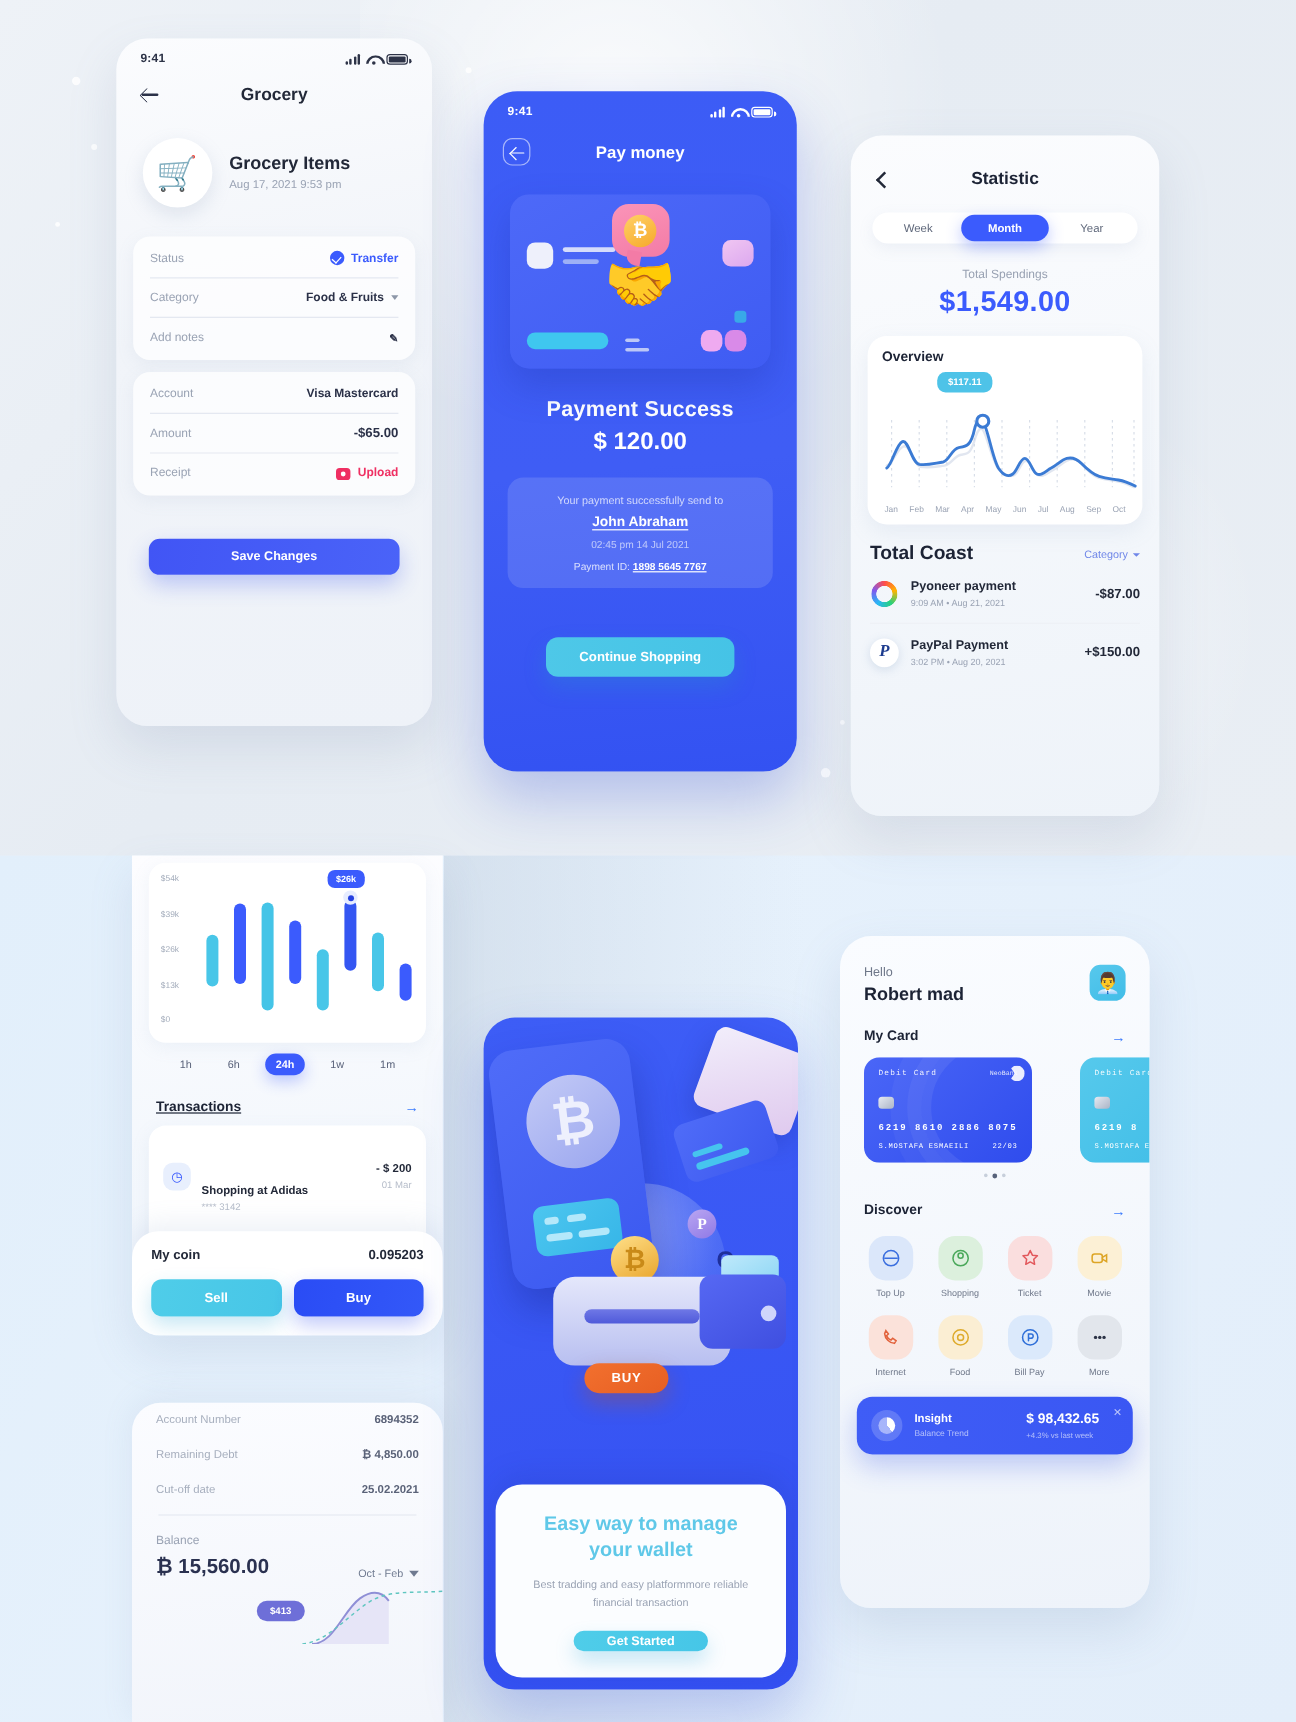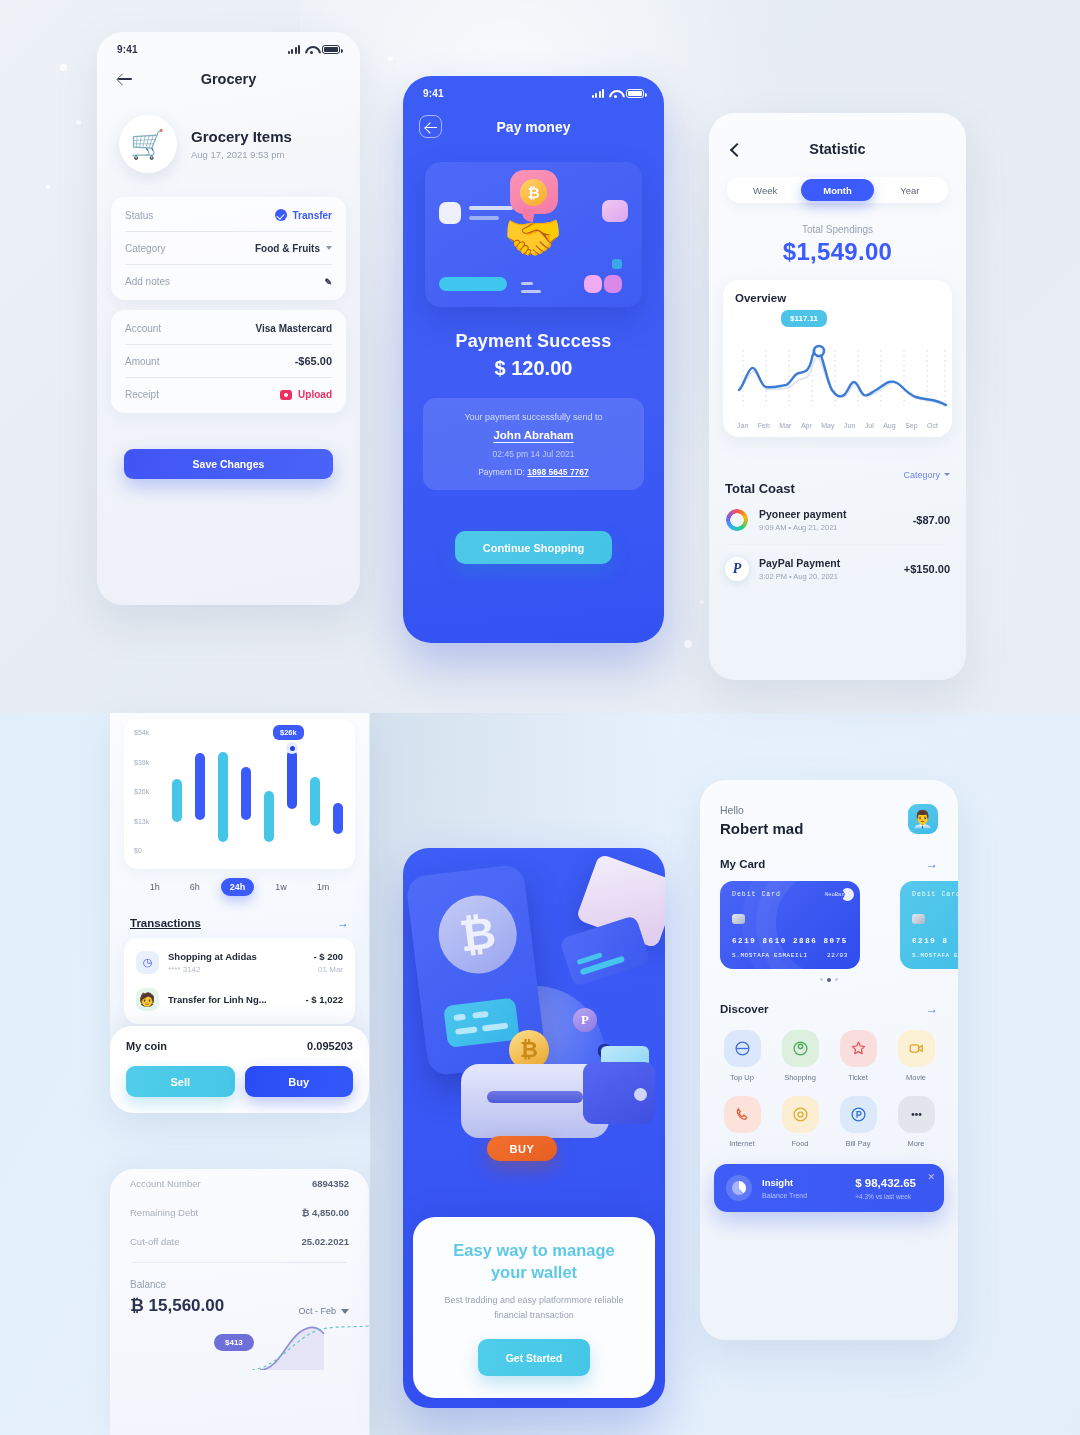--- a/index.html
+++ b/index.html
@@ -139,21 +139,21 @@
   .s-tot .lbl{font-size:10px;color:#98a1b2;}
   .s-tot .big{font-size:24px;font-weight:700;color:#3b5bfd;margin-top:3px;letter-spacing:.3px;}
   .ov{margin:14px 14px 0;background:#fff;border-radius:16px;padding:12px 12px 8px;
     box-shadow:0 6px 18px rgba(140,160,190,.13);}
   .ov h4{font-size:11.5px;font-weight:700;color:#1c2335;}
   .ov-chart{position:relative;height:110px;margin-top:6px;}
   .tip{position:absolute;left:46px;top:0;background:#4ec3e8;color:#fff;font-size:8px;font-weight:700;
     padding:4px 9px;border-radius:7px;}
   .months{display:flex;justify-content:space-between;font-size:7px;color:#9aa3b4;margin-top:2px;padding:0 2px;}
   .tc-head{display:flex;align-items:center;justify-content:space-between;margin:16px 16px 0;}
-  .tc-head h4{font-size:13px;font-weight:700;color:#1c2335;margin-top:28px;}
+  .tc-head h4{font-size:16px;font-weight:700;color:#1c2335;}
   .tc-cat{font-size:9px;color:#6f86e8;display:flex;align-items:center;gap:4px;cursor:pointer;}
   .tc-cat .cv{width:0;height:0;border-left:3px solid transparent;border-right:3px solid transparent;border-top:3.5px solid #6f86e8;}
   .tx{display:flex;align-items:center;gap:10px;margin:0 16px;padding:12px 0;border-bottom:1px solid #eef1f6;}
   .tx:last-child{border-bottom:none;}
   .tx .ico{width:24px;height:24px;border-radius:50%;flex:none;display:flex;align-items:center;justify-content:center;}
   .ring{width:22px;height:22px;border-radius:50%;
     background:conic-gradient(#ff4d4d,#ffb400,#29d17c,#29b6f6,#7e5bef,#ff4d4d);
     -webkit-mask:radial-gradient(circle,transparent 6.5px,#000 7px);
     mask:radial-gradient(circle,transparent 6.5px,#000 7px);}
   .pp{width:24px;height:24px;border-radius:50%;background:#fff;box-shadow:0 2px 8px rgba(120,150,190,.25);
@@ -183,21 +183,21 @@
   .tf{display:flex;justify-content:center;gap:12px;margin-top:9px;}
   .tf div{font-size:9px;color:#59627a;padding:4px 9px;border-radius:9px;cursor:pointer;}
   .tf div.on{background:#3b5bfd;color:#fff;font-weight:600;box-shadow:0 5px 12px rgba(59,91,253,.32);}
   .tr-head{display:flex;align-items:center;justify-content:space-between;margin:20px 20px 0;}
   .tr-head h4{font-size:11.5px;font-weight:700;color:#1c2335;text-decoration:underline;}
   .arr{color:#3b7bfd;font-size:12px;cursor:pointer;}
   .tr-card{margin:8px 14px 0;background:#fff;border-radius:14px;padding:6px 12px;
     box-shadow:0 4px 14px rgba(140,165,200,.10);}
   .tr{display:flex;align-items:center;gap:9px;padding:7px 0;}
   .tr .ic{width:23px;height:23px;border-radius:8px;display:flex;align-items:center;justify-content:center;font-size:11px;}
-  .tr .m{flex:1;}
+  .tr .m{flex:1;margin-top:36px;}
   .tr .m .n{font-size:9.5px;font-weight:700;color:#222838;}
   .tr .m .s{font-size:8px;color:#b5bcc9;margin-top:3px;}
   .tr .r{text-align:right;}
   .tr .r .a{font-size:9.5px;font-weight:700;color:#222838;}
   .tr .r .d{font-size:8px;color:#b5bcc9;margin-top:3px;}
   .mycoin{position:absolute;left:0;bottom:0;width:259px;border-radius:22px;background:#fff;
     padding:14px 16px 16px;box-shadow:0 -6px 22px rgba(120,150,190,.14);}
   .mc-row{display:flex;align-items:center;justify-content:space-between;}
   .mc-row .k{font-size:11px;font-weight:700;color:#222838;}
   .mc-row .v{font-size:11px;font-weight:700;color:#222838;}
@@ -275,21 +275,21 @@
     box-shadow:0 8px 18px rgba(190,80,30,.35);}
   .w-pp{position:absolute;left:170px;top:160px;width:24px;height:24px;border-radius:50%;
     background:linear-gradient(150deg,#b9a6f2,#8f79e6);color:#fff;font-size:13px;font-weight:700;
     display:flex;align-items:center;justify-content:center;font-family:"Liberation Serif",serif;}
   .w-c{position:absolute;left:194px;top:192px;color:#1e2f9a;font-size:20px;font-weight:700;}
   .w-panel{position:absolute;left:10px;bottom:10px;width:242px;border-radius:22px;background:#fbfdff;
     padding:22px 20px 22px;text-align:center;box-shadow:0 -6px 24px rgba(30,50,160,.18);}
   .w-panel h2{font-size:16.5px;font-weight:700;color:#1b2233;line-height:1.35;}
   .w-panel h2 span{color:#5fc8e8;}
   .w-panel p{font-size:9px;color:#9aa3b4;margin-top:10px;line-height:1.6;}
-  .w-get{margin:17px auto 0;width:112px;height:37px;border-radius:9px;
+  .w-get{margin:17px auto 0;width:112px;height:17px;border-radius:9px;
     background:linear-gradient(100deg,#4fcde9,#46c6e7);color:#fff;font-size:10.5px;font-weight:700;
     display:flex;align-items:center;justify-content:center;cursor:pointer;
     box-shadow:0 8px 16px rgba(50,170,215,.28);}
 
   
   #home{
     left:700px; top:780px; width:258px; height:560px; border-radius:26px;
     background:linear-gradient(170deg,#fafcff,#eef3fa);
     box-shadow:0 18px 42px rgba(110,140,180,.18);
   }

